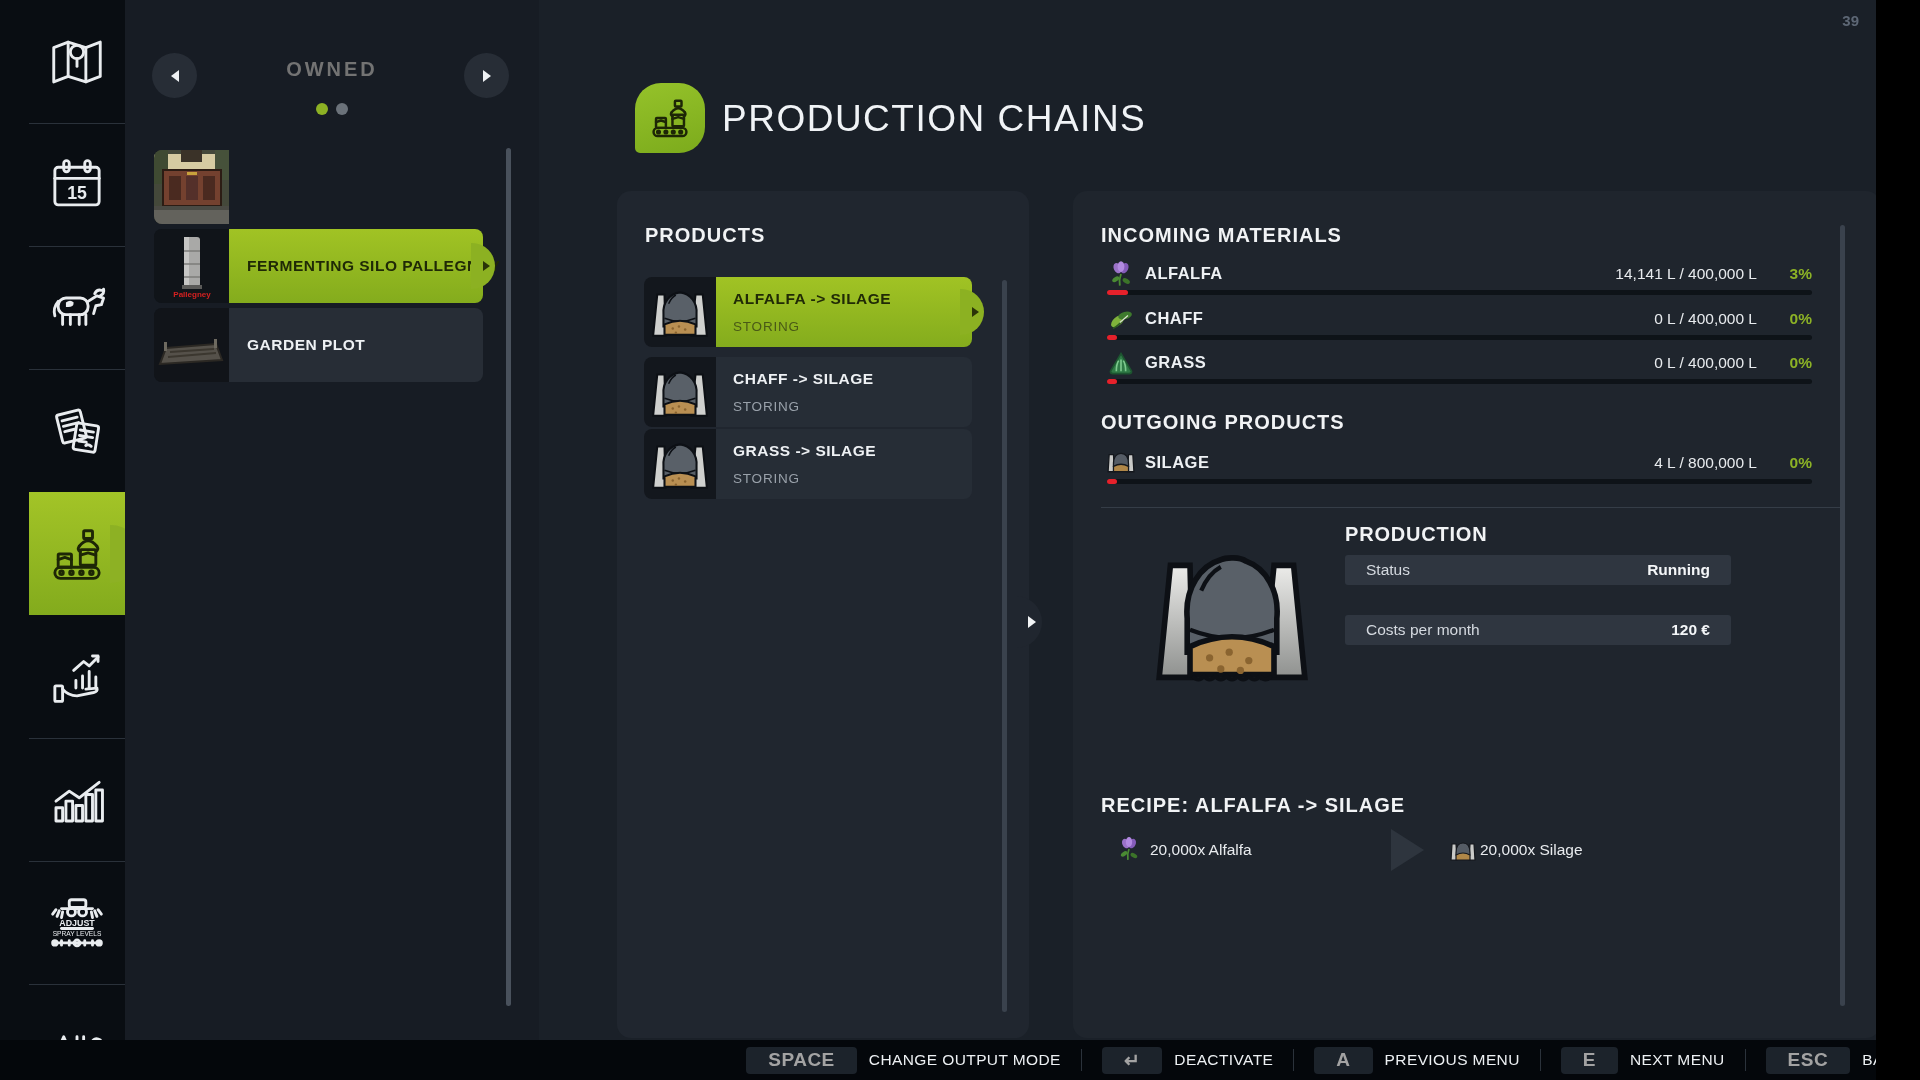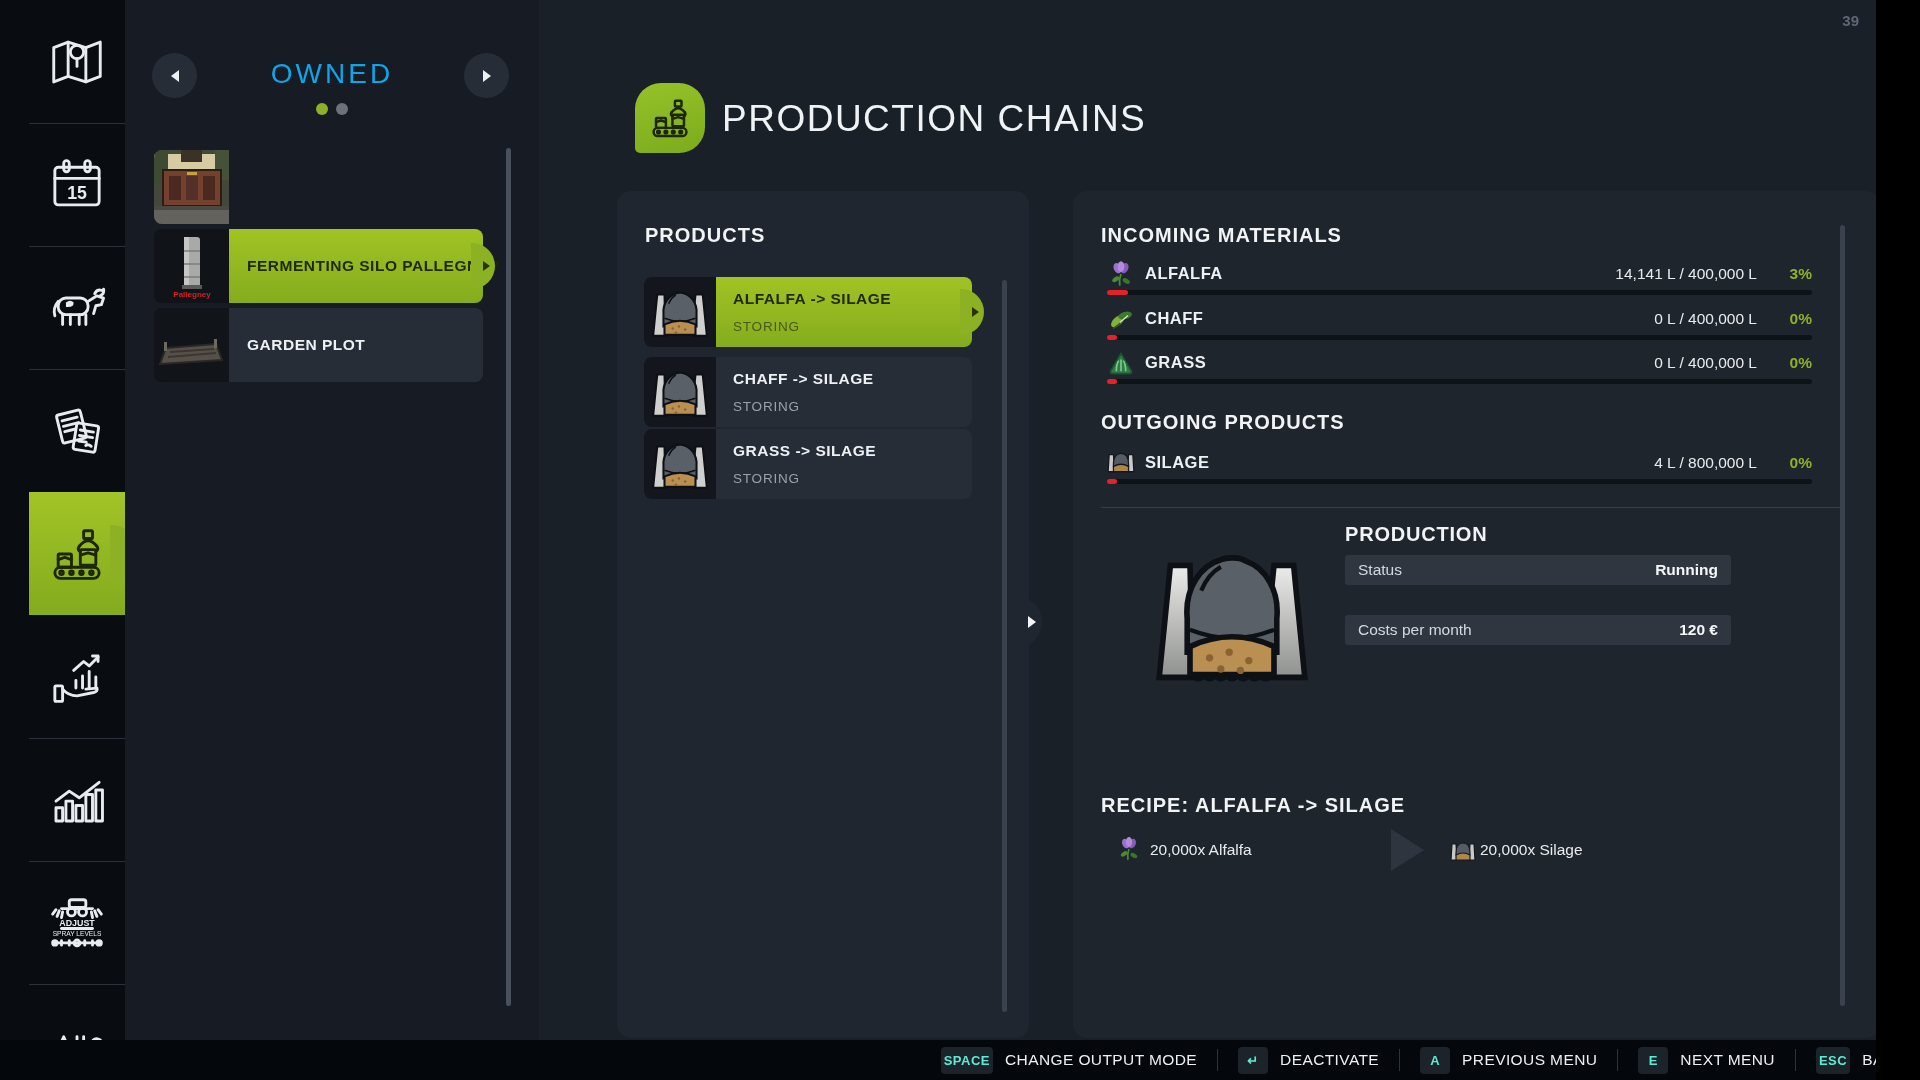--- a/index.html
+++ b/index.html
@@ -27,21 +27,21 @@
   .side-bump::after{content:""; position:absolute; right:7px; top:50%; transform:translateY(-50%);
     border-left:8px solid #26300a; border-top:6px solid transparent; border-bottom:6px solid transparent;}
 
   
   .owned{position:absolute; left:125px; top:0; width:414px; height:1080px; background:#171c24;}
   .nav-circle{position:absolute; top:53px; width:45px; height:45px; border-radius:50%;
     background:#272d36; border:none; cursor:pointer; display:flex; align-items:center; justify-content:center;}
   .tri-left{border-right:8px solid #eef1f4; border-top:6px solid transparent; border-bottom:6px solid transparent;}
   .tri-right{border-left:8px solid #eef1f4; border-top:6px solid transparent; border-bottom:6px solid transparent;}
   .owned-title{position:absolute; left:0; top:58px; width:414px; text-align:center;
-    color:#0ea5e9; font-size:28px; font-weight:normal; letter-spacing:3px;}
+    color:#737373; font-size:20px; font-weight:bold; letter-spacing:3px;}
   .dots{position:absolute; left:0; top:103px; width:414px; display:flex; justify-content:center; gap:8px;}
   .dot{width:12px; height:12px; border-radius:50%; background:#6b727a;}
   .dot.active{background:#8db124;}
 
   .owned-item{position:absolute; left:29px; width:454px; height:74px; cursor:pointer;}
   .o-thumb{position:absolute; left:0; top:0; width:75px; height:74px; background:#12161c;
     border-radius:8px 0 0 8px; overflow:hidden;}
   .o-box{position:absolute; left:75px; top:0; width:254px; height:74px; background:#272d36;
     border-radius:0 8px 8px 0; display:flex; align-items:center; padding-left:18px; overflow:visible;}
   .o-label{color:#eef1f4; font-size:15.5px; font-weight:bold; letter-spacing:.5px; white-space:nowrap;}
@@ -92,37 +92,37 @@
   .mat-name{position:absolute; left:38px; top:4px; color:#eef1f4; font-size:16.5px; font-weight:bold; letter-spacing:.5px;}
   .mat-amount{position:absolute; right:55px; top:5px; color:#e8ebee; font-size:15.5px;}
   .mat-pct{position:absolute; right:0; top:5px; color:#8cb226; font-size:15.5px; font-weight:bold;}
   .mat-bar{position:absolute; left:0; top:30px; width:705px; height:5px; background:#0e1318; border-radius:2.5px;}
   .mat-fill{height:5px; background:#e6212b; border-radius:2.5px; width:10px;}
   .divider{position:absolute; left:28px; top:316px; width:740px; height:1px; background:#353d47;}
 
   .prod-img{position:absolute; left:68px; top:352px; width:182px; height:140px;}
   .h-production{position:absolute; left:272px; top:332px; color:#f1f3f5; font-size:20px; font-weight:bold; letter-spacing:.8px;}
   .ptable-row{position:absolute; left:272px; width:386px; height:30px; border-radius:3px;
-    display:flex; align-items:center; justify-content:space-between; padding:0 13px;gap:45px;}
+    display:flex; align-items:center; justify-content:space-between; padding:0 21px;gap:45px;}
   .ptable-row.shaded{background:#2f3640;}
   .pt-label{color:#d4d9df; font-size:15.5px;}
   .pt-value{color:#f4f6f8; font-size:15.5px; font-weight:bold;}
 
   .recipe-icon{position:absolute; width:26px; height:26px;}
   .recipe-text{position:absolute; color:#e8ebee; font-size:15.5px;}
   .recipe-play{position:absolute; left:318px; top:638px; width:0; height:0;
     border-left:33px solid #2e353e; border-top:21px solid transparent; border-bottom:21px solid transparent;}
   .panel-details .vscroll{left:767px; top:34px; height:781px; background:#3a424d;}
 
   
   .footer{position:absolute; left:0; bottom:0; width:1920px; height:40px; background:#04070b;
     display:flex; align-items:center; justify-content:flex-end; gap:20px; padding-right:14px;}
   .fgroup{display:flex; align-items:center; gap:12px; cursor:pointer;}
-  .kbd{height:27px; min-width:30px; padding:0 3px; background:#1c232b; border-radius:4px;
-    color:#5eead4; font-weight:bold; font-size:13px; letter-spacing:.5px;
+  .kbd{height:27px; min-width:30px; padding:0 22px; background:#1c232b; border-radius:4px;
+    color:#a3a3a3; font-weight:bold; font-size:19px; letter-spacing:.5px;
     display:flex; align-items:center; justify-content:center;}
   .flabel{color:#edf0f3; font-weight:normal; font-size:15.5px; letter-spacing:.4px;}
   .fsep{width:1px; height:22px; background:#2b323b;}
 
   svg text{font-family:"Liberation Sans",sans-serif;}
 </style>
 </head>
 <body>
 
 <div class="page">

